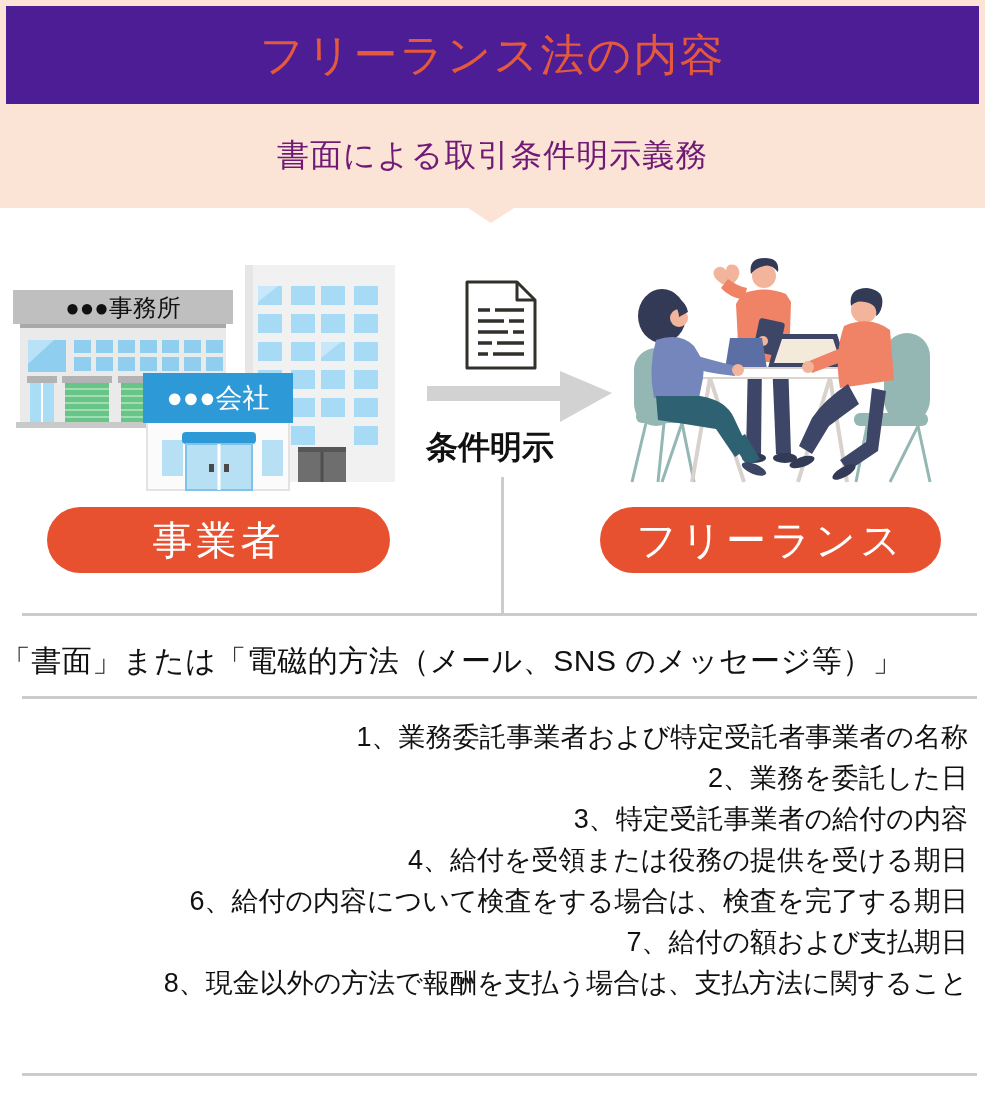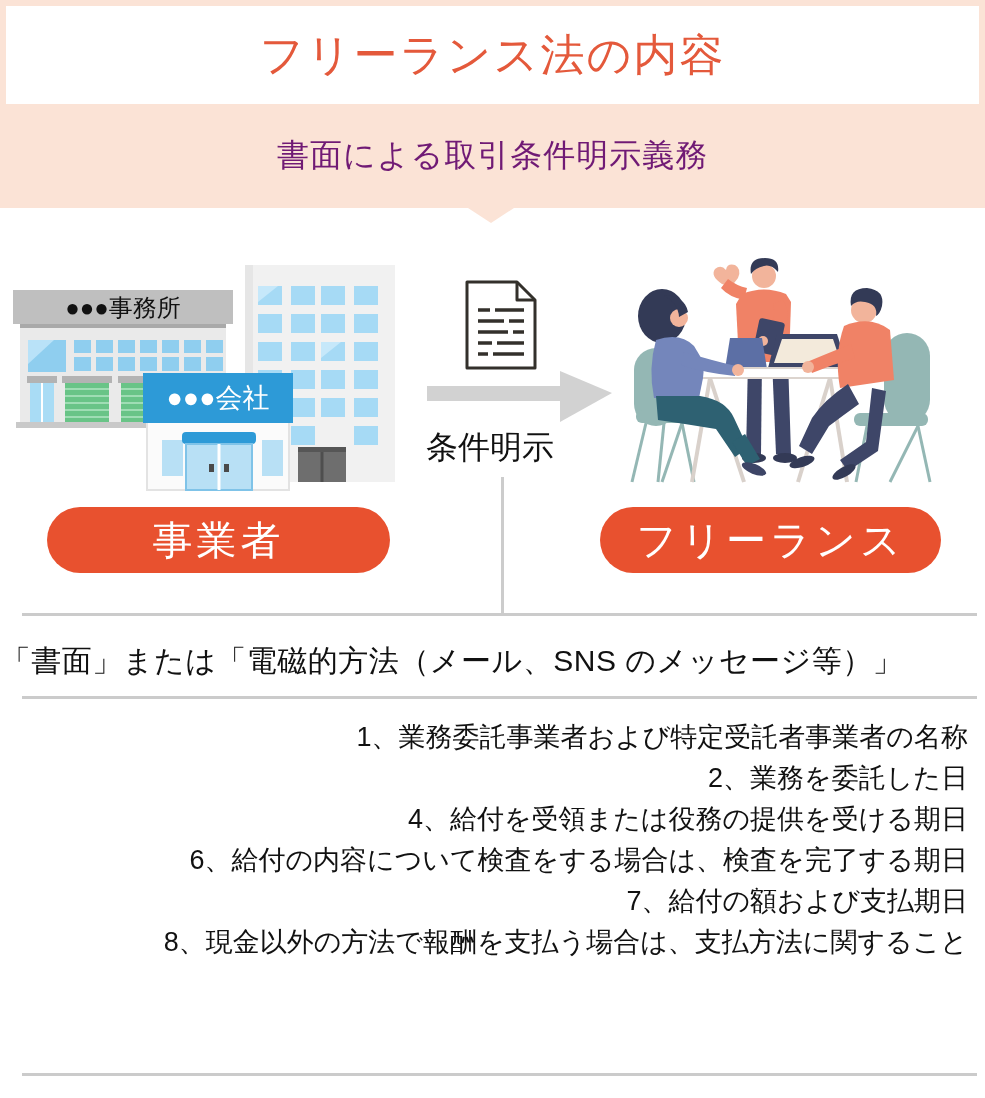--- a/index.html
+++ b/index.html
@@ -3,33 +3,33 @@
 <meta charset="utf-8">
 <style>
   html,body{margin:0;padding:0;background:#fff;}
   .canvas{
     position:relative;width:985px;height:1098px;background:#fff;
     font-family:"Liberation Sans","DejaVu Sans",sans-serif;color:#111;
     overflow:hidden;
   }
   
   .top-section{position:absolute;left:0;top:0;width:985px;height:208px;background:#FBE3D6;}
-  .title-box{position:absolute;left:6px;top:6px;right:6px;height:98px;background:#ffffff;
+  .title-box{position:absolute;left:6px;top:6px;right:6px;height:98px;background:#4c1d95;
     display:flex;align-items:center;justify-content:center;}
   .main-title{font-size:44px;font-weight:500;color:#E4593B;letter-spacing:2px;white-space:nowrap;}
   .band{position:absolute;left:0;top:104px;width:100%;height:104px;
     display:flex;align-items:center;justify-content:center;}
   .band-label{font-size:32px;font-weight:500;letter-spacing:1px;color:#701a75;white-space:nowrap;}
   .pointer-down{position:absolute;left:468px;top:208px;width:0;height:0;
     border-left:23px solid transparent;border-right:23px solid transparent;
     border-top:15px solid #FBE3D6;}
   
   .illust{position:absolute;}
   .arrow-label{position:absolute;left:405px;top:426px;width:170px;text-align:center;
-    font-size:32px;font-weight:400;color:#111;white-space:nowrap;}
+    font-size:32px;font-weight:700;color:#111;white-space:nowrap;}
   .vline{position:absolute;left:501px;top:477px;width:3px;height:137px;background:#CCCCCC;}
   .pill{position:absolute;top:507px;height:66px;border-radius:33px;background:#E8512F;
     display:flex;align-items:center;justify-content:center;color:#fff;
     font-size:40px;font-weight:500;letter-spacing:4px;white-space:nowrap;}
   .pill.biz{left:47px;width:343px;}
   .pill.free{left:600px;width:341px;}
   
   .divider{position:absolute;left:22px;width:955px;height:3px;background:#CBCBCB;}
   .divider.d1{top:613px;}
   .divider.d2{top:696px;}
@@ -267,20 +267,21 @@
     <span>事業者</span>
   </div>
 
   <div class="divider d1"></div>
   <div class="method-note">「書面」または「電磁的方法（メール、SNS のメッセージ等）」</div>
   <div class="divider d2"></div>
 
   <div class="req-list">
     <div class="req-item">1、業務委託事業者および特定受託者事業者の名称</div>
     <div class="req-item">2、業務を委託した日</div>
+    <div class="req-item">3、特定受託事業者の給付の内容</div>
     <div class="req-item">4、給付を受領または役務の提供を受ける期日</div>
     <div class="req-item">6、給付の内容について検査をする場合は、検査を完了する期日</div>
     <div class="req-item">7、給付の額および支払期日</div>
     <div class="req-item">8、現金以外の方法で報酬を支払う場合は、支払方法に関すること</div>
   </div>
 
   <div class="divider d3"></div>
 </div>
 
 </body></html>

